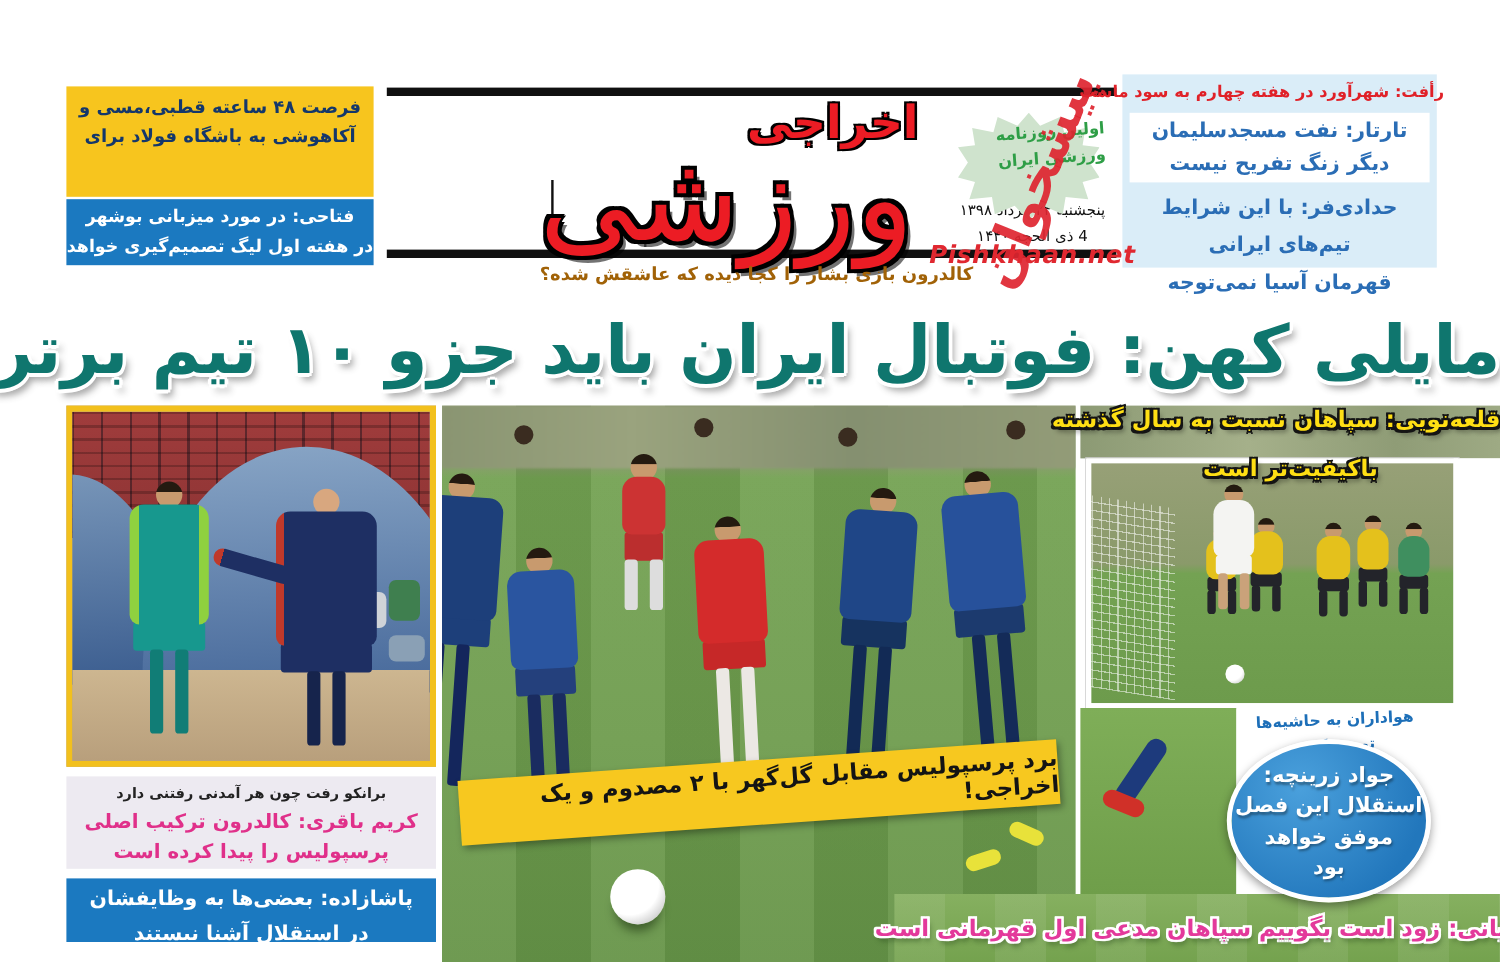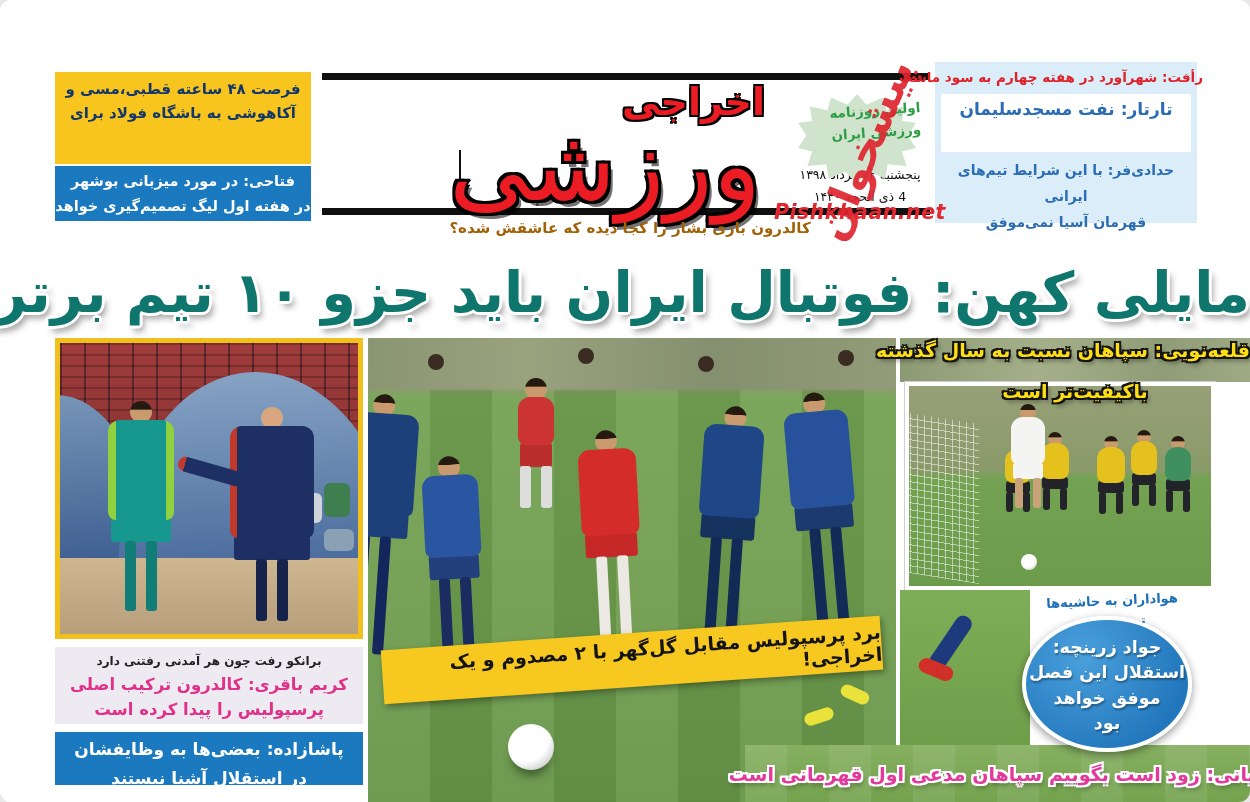--- a/index.html
+++ b/index.html
@@ -1,17 +1,17 @@
 <!DOCTYPE html>
 <html lang="fa" dir="rtl"><head>
 <meta charset="utf-8">
 <style>
   html,body{margin:0;padding:0;background:#e8e8e8;}
   .page{position:relative;width:1250px;height:802px;background:#fff;overflow:hidden;
-        font-family:"DejaVu Sans",sans-serif;direction:rtl;border-radius:11px;}
+        font-family:"DejaVu Sans",sans-serif;direction:rtl;}
   .abs{position:absolute;}
   .ctr{text-align:center;}
 
   
   .stroke-w{-webkit-text-stroke:4px #fff;paint-order:stroke fill;
     text-shadow:-2px -2px 0 #fff,2px -2px 0 #fff,-2px 2px 0 #fff,2px 2px 0 #fff,
     0 -3px 0 #fff,0 3px 0 #fff,-3px 0 0 #fff,3px 0 0 #fff,4px 6px 6px rgba(50,50,50,.45);}
   .stroke-k{-webkit-text-stroke:3px #141414;paint-order:stroke fill;
     text-shadow:-2px -2px 0 #141414,2px -2px 0 #141414,-2px 2px 0 #141414,2px 2px 0 #141414,3px 4px 4px rgba(0,0,0,.4);}
 
@@ -53,21 +53,21 @@
     font-style:italic;color:#e02830;white-space:nowrap;letter-spacing:.5px;direction:ltr;}
   .dates{left:790px;top:164px;width:140px;font-size:12.5px;color:#111;line-height:1.75;text-align:center;}
 
   
   .right-col{left:935px;top:62px;width:262px;height:161px;background:#daedf8;}
   .rc-red{position:absolute;top:7px;left:-6px;right:-6px;text-align:center;color:#e02128;
     font-size:13.5px;font-weight:800;white-space:nowrap;}
   .rc-box{position:absolute;left:6px;top:32px;width:250px;height:58px;background:#fff;
     color:#2a6db5;font-size:17px;font-weight:bold;line-height:1.62;text-align:center;padding-top:2px;box-sizing:border-box;}
   .rc-blue{position:absolute;top:96px;left:0;right:0;text-align:center;color:#2a6db5;
-    font-size:14px;font-weight:bold;line-height:1.85;}
+    font-size:17px;font-weight:bold;line-height:1.85;}
 
   
   .headline{left:0;top:247px;width:1250px;height:92px;line-height:92px;text-align:center;
     font-size:56px;font-weight:800;color:#0f766e;white-space:nowrap;z-index:2;}
 
   
   .left-photo{left:55px;top:338px;width:308px;height:301px;border:5px solid #f2c01d;
     box-sizing:border-box;overflow:hidden;background:#b8a07e;}
   .lp-seats{position:absolute;left:0;top:0;right:0;height:36%;
     background:repeating-linear-gradient(180deg,rgba(0,0,0,.22) 0 2px,transparent 2px 11px),
@@ -193,24 +193,25 @@
   </div>
   <div class="abs dates">
     <div>پنجشنبه ۲۴ مرداد ۱۳۹۸</div>
     <div>4 ذی الحجه ۱۴۴۰</div>
   </div>
 
   <div class="abs right-col">
     <div class="rc-red">رأفت: شهرآورد در هفته چهارم به سود ماست</div>
     <div class="rc-box">
       <div>تارتار: نفت مسجدسلیمان</div>
+      <div>دیگر زنگ تفریح نیست</div>
     </div>
     <div class="rc-blue">
       <div>حدادی‌فر: با این شرایط تیم‌های ایرانی</div>
-      <div>قهرمان آسیا نمی‌موفق</div>
+      <div>قهرمان آسیا نمی‌توجه</div>
     </div>
   </div>
 
   <div class="abs headline stroke-w">مایلی کهن: فوتبال ایران باید جزو ۱۰ تیم برتر دنیا باشد</div>
 
   <div class="abs left-photo">
     <div class="lp-seats"></div>
     <div class="lp-dugout2"></div>
     <div class="lp-dugout"></div>
     <div class="lp-ground"></div>

